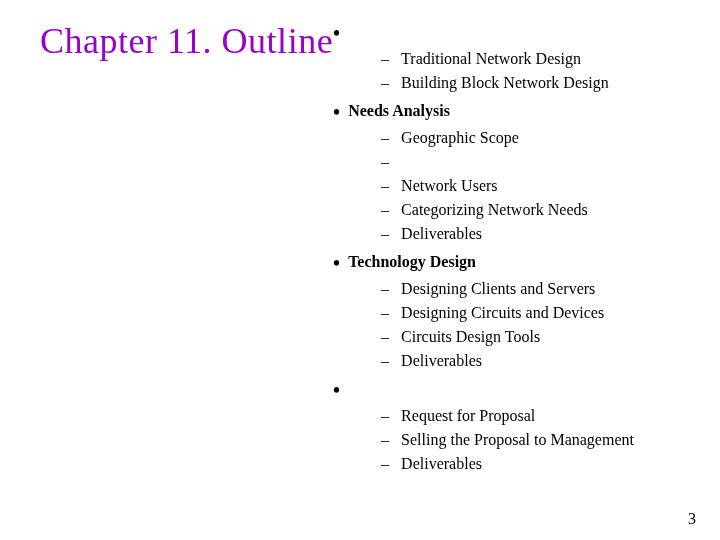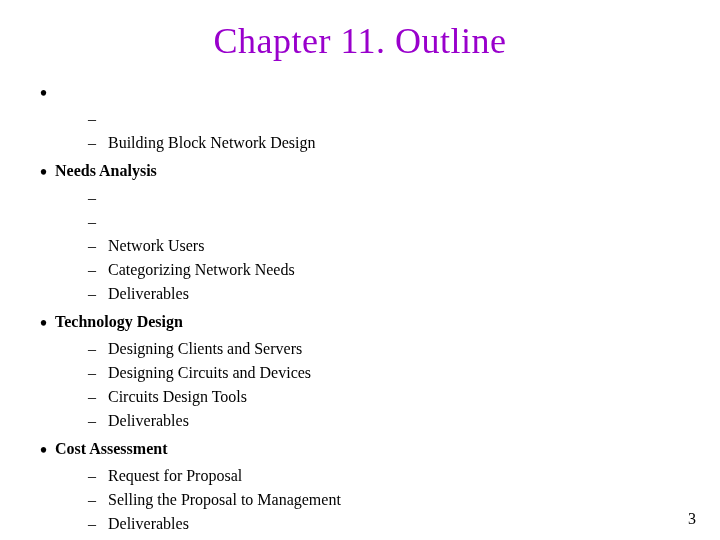--- a/index.html
+++ b/index.html
@@ -15,21 +15,21 @@
       font-family: 'Times New Roman', Times, serif;
       overflow: hidden;
       position: relative;
     }
 
     .slide {
       width: 720px;
       height: 540px;
       padding: 20px 40px 20px 40px;
       display: flex;
-      flex-direction: column;
+      flex-direction: row;
     }
 
     .slide-title {
       text-align: center;
       color: #9900cc;
       font-size: 36px;
       font-weight: normal;
       margin-bottom: 18px;
       letter-spacing: 0.5px;
     }
@@ -94,36 +94,38 @@
 
   <div class="content">
 
     <div class="bullet-section">
       <div class="bullet-main">
         <span class="bullet-dot">•</span>
       </div>
       <div class="sub-items">
         <div class="sub-item">
           <span class="sub-dash">–</span>
+          <span>Traditional Network Design</span>
         </div>
         <div class="sub-item">
           <span class="sub-dash">–</span>
           <span>Building Block Network Design</span>
         </div>
       </div>
     </div>
 
     <div class="bullet-section">
       <div class="bullet-main">
         <span class="bullet-dot">•</span>
         <span>Needs Analysis</span>
       </div>
       <div class="sub-items">
         <div class="sub-item">
           <span class="sub-dash">–</span>
+          <span>Geographic Scope</span>
         </div>
         <div class="sub-item">
           <span class="sub-dash">–</span>
         </div>
         <div class="sub-item">
           <span class="sub-dash">–</span>
           <span>Network Users</span>
         </div>
         <div class="sub-item">
           <span class="sub-dash">–</span>
@@ -157,21 +159,20 @@
         <div class="sub-item">
           <span class="sub-dash">–</span>
           <span>Deliverables</span>
         </div>
       </div>
     </div>
 
     <div class="bullet-section">
       <div class="bullet-main">
         <span class="bullet-dot">•</span>
-        <span>Cost Assessment</span>
       </div>
       <div class="sub-items">
         <div class="sub-item">
           <span class="sub-dash">–</span>
           <span>Request for Proposal</span>
         </div>
         <div class="sub-item">
           <span class="sub-dash">–</span>
           <span>Selling the Proposal to Management</span>
         </div>

